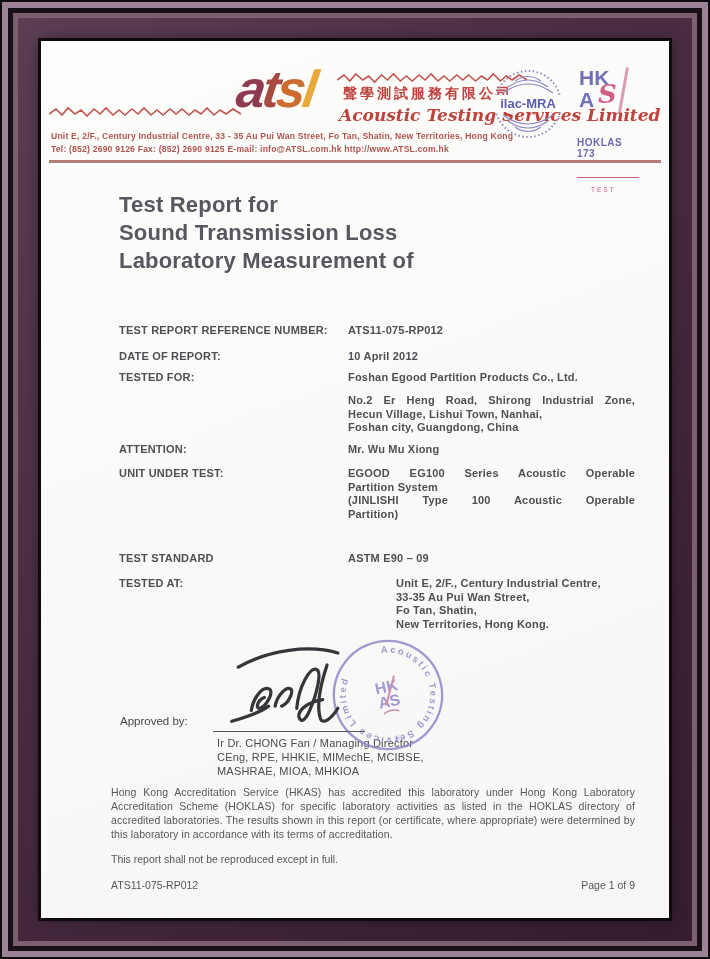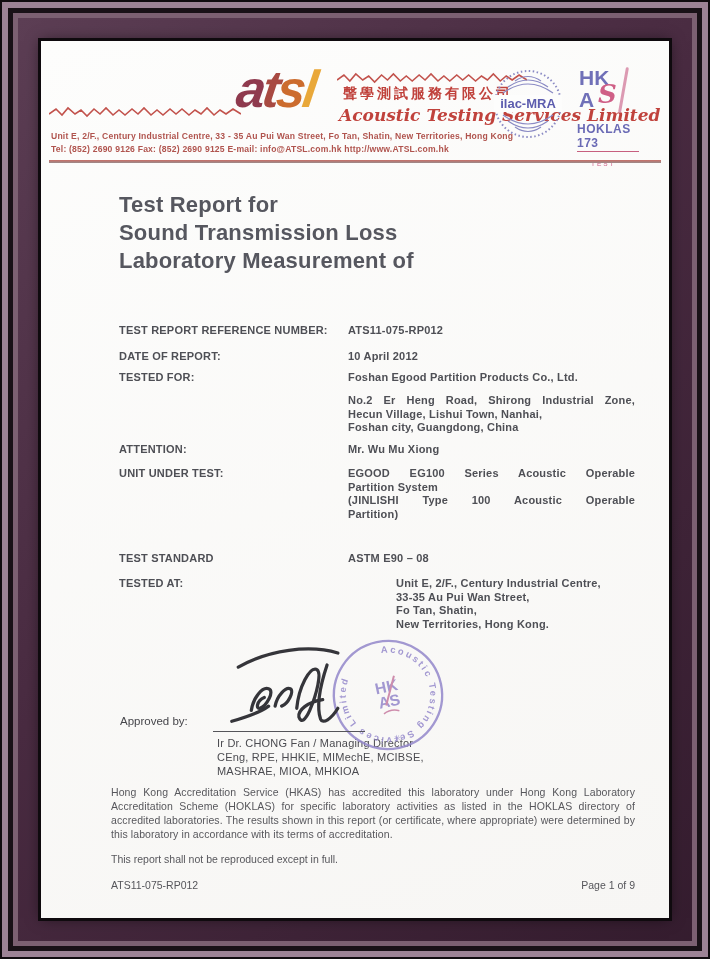--- a/index.html
+++ b/index.html
@@ -59,22 +59,22 @@
   .hkas-s {
     position:absolute; left:19px; top:14px;
     font-family:"DejaVu Serif", serif; font-style:italic; font-weight:bold;
     font-size:26px; color:#cf5f86; line-height:26px;
   }
   .hkas-stroke {
     position:absolute; left:43px; top:0px; width:3px; height:46px;
     background:#dc9ab2; transform:rotate(10deg); border-radius:2px;
   }
   .hoklas {
-    margin-top:9px; font-size:12px; font-weight:bold; color:#6a6ab5;
-    border-bottom:1px solid #c75f7f; display:inline-block; padding-bottom:1px;
+    margin-top:24px; font-size:10px; font-weight:bold; color:#6a6ab5;
+    border-bottom:1px solid #c75f7f; display:inline-block; padding-bottom:18px;
     letter-spacing:.5px;
   }
   .hoklas-sub { font-size:6.5px; color:#cf5f86; letter-spacing:2px; margin-left:14px; }
   .addr-line {
     position:absolute; left:10px; width:545px;
     font-size:8.6px; font-weight:bold; color:#b0544e; letter-spacing:.2px;
     white-space:nowrap;
   }
   .addr1 { top:90px; }
   .addr2 { top:103px; }
@@ -231,21 +231,21 @@
       <span class="val-line spread">EGOOD EG100 Series Acoustic Operable</span>
       <span class="val-line">Partition System</span>
       <span class="val-line spread">(JINLISHI Type 100 Acoustic Operable</span>
       <span class="val-line">Partition)</span>
     </div>
   </div>
 
   <div class="field f6">
     <div>TEST STANDARD</div>
     <div>
-        <span class="val-line">ASTM E90 – 08</span>
+        <span class="val-line">ASTM E90 – 09</span>
       </div>
   </div>
 
   <div class="field f7">
     <div>TESTED AT:</div>
     <div>
       <span class="val-line">Unit E, 2/F., Century Industrial Centre,</span>
       <span class="val-line">33-35 Au Pui Wan Street,</span>
       <span class="val-line">Fo Tan, Shatin,</span>
       <span class="val-line">New Territories, Hong Kong.</span>

